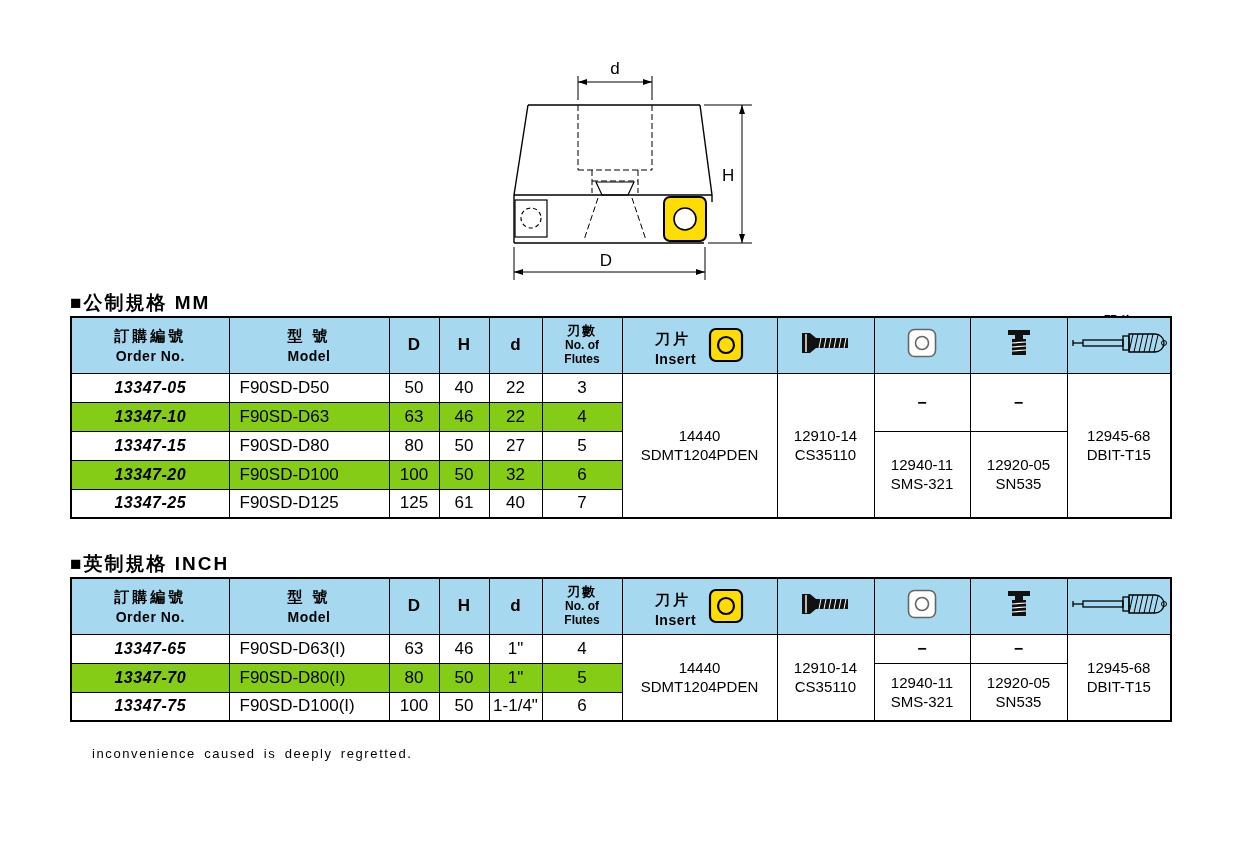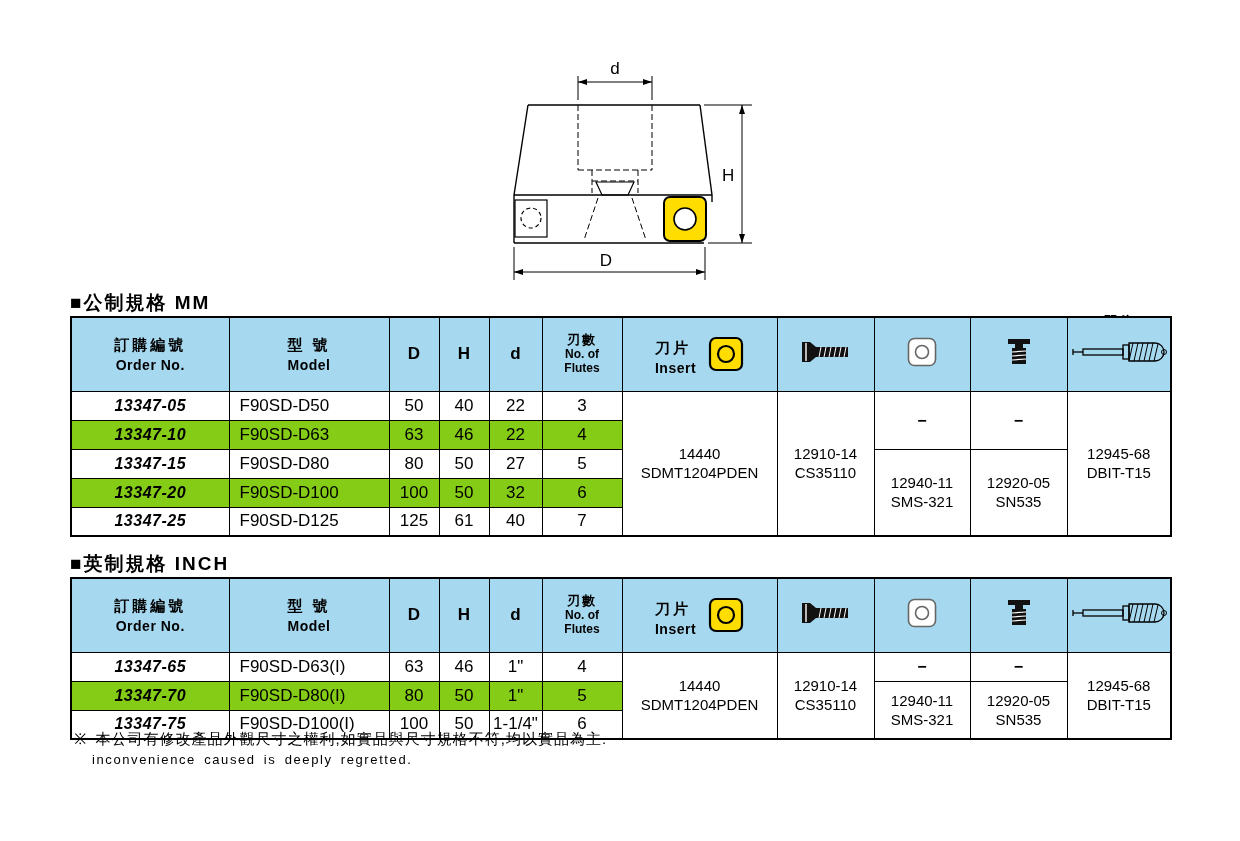--- a/index.html
+++ b/index.html
@@ -12,42 +12,42 @@
 
   .section-title { position:absolute; left:70px; font-size:19px; font-weight:bold; letter-spacing:2px; }
   .metric-title { top:290px; }
   .inch-title  { top:551px;text-align:right; }
   .unit-label { position:absolute; top:293px; right:70px; font-size:15px; font-weight:bold; letter-spacing:1px;margin-top:20px; }
 
   table.spec { position:absolute; left:70px; width:1100px; border-collapse:collapse; table-layout:fixed; border:2px solid #000; }
   table.metric-table { top:316px; }
   table.inch-table { top:577px; }
   th,td { border:1px solid #000; text-align:center; vertical-align:middle; overflow:hidden; }
-  thead th { background:#A6D8EF; height:74px; font-weight:bold; }
+  thead th { background:#A6D8EF; height:56px; font-weight:bold; }
   .hzh { font-size:15px; letter-spacing:3px; }
   .hen { font-size:14px; letter-spacing:0.5px; margin-top:2px; }
   th.dim { font-size:17px; }
   .flutes-h div { font-size:12px; line-height:14px; font-weight:bold; }
   .flutes-h .hzh { font-size:13px; letter-spacing:2px; }
   tbody tr { height:29px; }
   tbody td { font-size:17px; background:#fff; }
   td.order { font-weight:bold; font-style:italic; font-size:16px; letter-spacing:0.5px; }
   td.model { text-align:left; padding-left:10px; }
   tr.alt td.c { background:#84cc16; }
   td.merged { background:#fff; font-size:15px; line-height:19px; }
   td.dash { font-size:16px; font-weight:bold; }
   .insert-head { display:flex; align-items:center; justify-content:center; gap:12px; }
   .insert-head .txt { text-align:left;margin-top:7px; }
 
   .footer { position:absolute; left:74px; top:728px; }
   .zh-line { font-size:15px; letter-spacing:1px; }
   .zh-line .mark { margin-right:8px; }
   .en-line { font-size:13px; letter-spacing:1.6px; word-spacing:3px; }
   .en1 { margin-top:5px; padding-left:30px; }
-  .en2 { margin-top:3px; padding-left:18px; }
+  .en2 { margin-top:18px; padding-left:18px; }
 </style>
 </head>
 <body>
 
 <div class="page">
 
   <svg class="drawing" width="320" height="250" viewBox="0 0 320 250">
 
     <g stroke="#000" stroke-width="1.4" fill="none">
       <line x1="48" y1="55" x2="220" y2="55"></line>
@@ -420,19 +420,16 @@
         <td class="c model">F90SD-D100(I)</td>
         <td class="c">100</td>
         <td class="c">50</td>
         <td class="c">1-1/4"</td>
         <td class="c">6</td>
       </tr>
     </tbody>
   </table>
 
   <div class="footer">
-    <div class="zh-line">
-      <span class="mark">※</span><span>本公司有修改產品外觀尺寸之權利,如實品與尺寸規格不符,均以實品為主.</span>
-    </div>
     <div class="en-line en2">inconvenience caused is deeply regretted.</div>
   </div>
 
 </div>
 
 </body></html>

